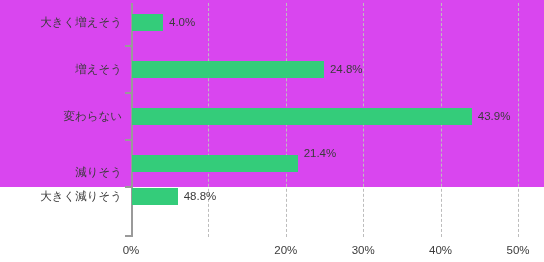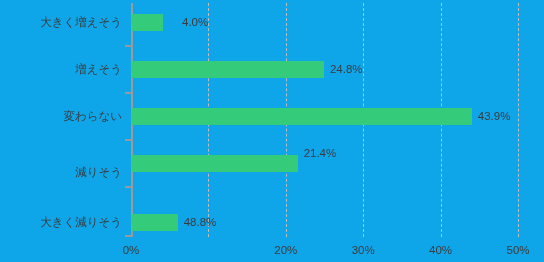--- a/index.html
+++ b/index.html
@@ -12,22 +12,22 @@
     width: 544px;
     height: 262px;
     font-family: "Liberation Sans", "DejaVu Sans", sans-serif;
     color: #3b3b3b;
     overflow: hidden;
   }
 
   #chart-root {
     position: relative;
     width: 544px;
-    height: 262px;
-    background: #0ea5e9;
+    height: 187px;
+    background: #d946ef;
   }
 
   
   .plot-area {
     position: absolute;
     left: 131px;
     top: 3px;
     width: 387px;   
     height: 234px;
   }
@@ -129,42 +129,42 @@
   <div class="axis-line"></div>
   <div class="tick" style="top:45px;"></div>
   <div class="tick" style="top:92px;"></div>
   <div class="tick" style="top:139px;"></div>
   <div class="tick" style="top:186px;"></div>
   <div class="axis-foot"></div>
 
   <div class="row" style="top:-3px;">
     <div class="cat-label" style="top:17px;">大きく増えそう</div>
     <div class="bar" style="top: 17px; width: 30.96px; background: rgb(52, 204, 122);"></div>
-    <div class="bar-value" style="top: 17px; left: 182px;">4.0%</div>
+    <div class="bar-value" style="top: 17px; left: 169px;">4.0%</div>
   </div>
 
   <div class="row" style="top:44px;">
     <div class="cat-label" style="top:17px;">増えそう</div>
     <div class="bar" style="top: 17px; width: 191.952px; background: rgb(52, 204, 122);"></div>
     <div class="bar-value" style="top: 17px; left: 329.952px;">24.8%</div>
   </div>
 
   <div class="row" style="top:91px;">
     <div class="cat-label" style="top:17px;">変わらない</div>
     <div class="bar" style="top: 17px; width: 339.786px; background: rgb(52, 204, 122);"></div>
     <div class="bar-value" style="top: 17px; left: 477.786px;">43.9%</div>
   </div>
 
   <div class="row" style="top:138px;">
     <div class="cat-label" style="top:26px;">減りそう</div>
     <div class="bar" style="top: 17px; width: 165.636px; background: rgb(52, 204, 122);"></div>
     <div class="bar-value" style="top: 7px; left: 303.636px;">21.4%</div>
   </div>
 
-  <div class="row" style="top:197px;">
+  <div class="row" style="top:171px;">
     <div class="cat-label" style="top:17px;">大きく減りそう</div>
     <div class="bar" style="top: 17px; width: 45.666px; background: rgb(52, 204, 122);"></div>
     <div class="bar-value" style="top: 17px; left: 183.666px;">48.8%</div>
   </div>
 
   <div class="xtick-label" style="left:131px;">0%</div>
   <div class="xtick-label" style="left:285.8px;">20%</div>
   <div class="xtick-label" style="left:363.2px;">30%</div>
   <div class="xtick-label" style="left:440.6px;">40%</div>
   <div class="xtick-label" style="left:518px;">50%</div>

